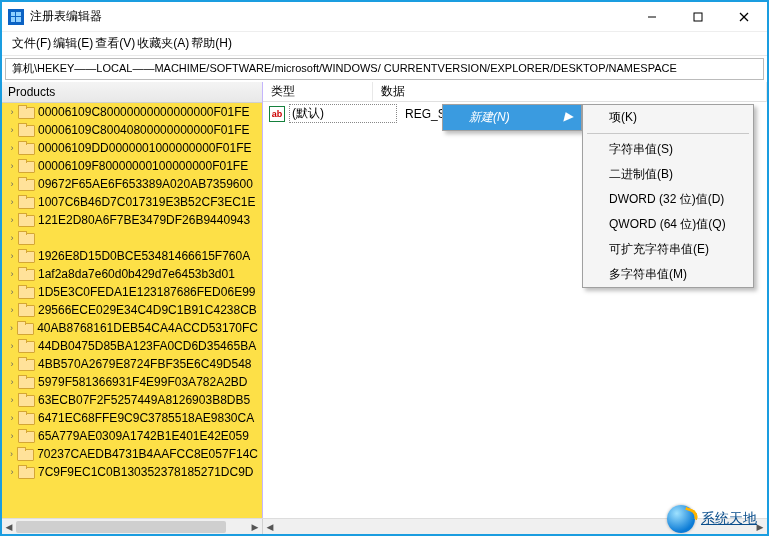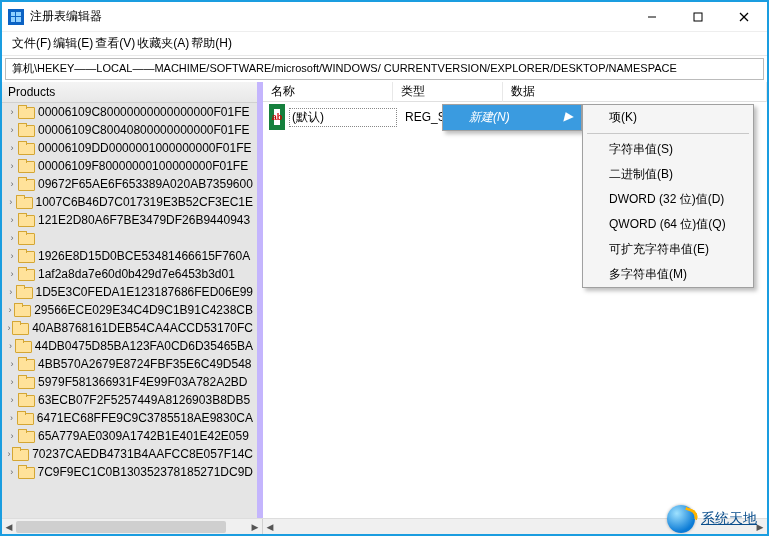--- a/index.html
+++ b/index.html
@@ -57,24 +57,24 @@
     white-space: nowrap;
     overflow: hidden;
   }
   .workspace {
     display: flex;
     height: calc(100% - 30px - 24px - 26px - 16px);
     position: relative;
   }
   .left-pane {
     width: 261px;
-    border-right: 6px solid #c4b5fd;
+    border-right: 1px solid #c4b5fd;
     overflow: hidden;
     position: relative;
-    background: #e5e5e5;
+    background: #fde047;
   }
   .left-header {
     background: linear-gradient(#f4f4f4,#e8e8e8);
     border-bottom: 1px solid #d0d0d0;
     padding: 3px 6px;
     font-size: 12px;
   }
   .tree-list {
     overflow-y: scroll;
     height: calc(100% - 20px);
@@ -140,29 +140,29 @@
   .col-name { width: 130px; }
   .col-type { width: 110px; }
   .col-data { flex: 1; }
   .value-row {
     display: flex;
     align-items: center;
     font-size: 12px;
     padding: 2px 6px;
   }
   .value-row .vicon {
-    width: 16px; height: 26px;
+    width: 16px; height: 16px;
     margin-right: 4px;
     display: inline-flex;
     align-items: center;
     justify-content: center;
     font-size: 9px;
     font-weight: bold;
     color: #c00;
-    border: 5px solid #15803d;
+    border: 1px solid #15803d;
     background: #fff;
     flex-shrink: 0;
   }
   .value-row .vname {
     width: 108px;
     border: 1px dotted #888;
     padding: 0 2px;
   }
   .value-row .vtype { width: 110px; padding-left: 8px; }
   .context-menu {
@@ -421,21 +421,20 @@
         <div class="tree-row">
           <span class="exp">›</span>
           <span class="folder"></span>
           <span>7C9F9EC1C0B130352378185271DC9D</span>
         </div>
       </div>
   </div>
 
   <div class="right-pane">
     <div class="col-headers">
-      <div class="col-name">名称</div>
       <div class="col-type">类型</div>
       <div class="col-data">数据</div>
     </div>
     <div class="value-row">
       <span class="vicon">ab</span>
       <span class="vname">(默认)</span>
       <span class="vtype">REG_SZ</span>
     </div>
 
     <div class="context-menu" style="left:179px; top:22px; width:140px;font-style:italic;">

